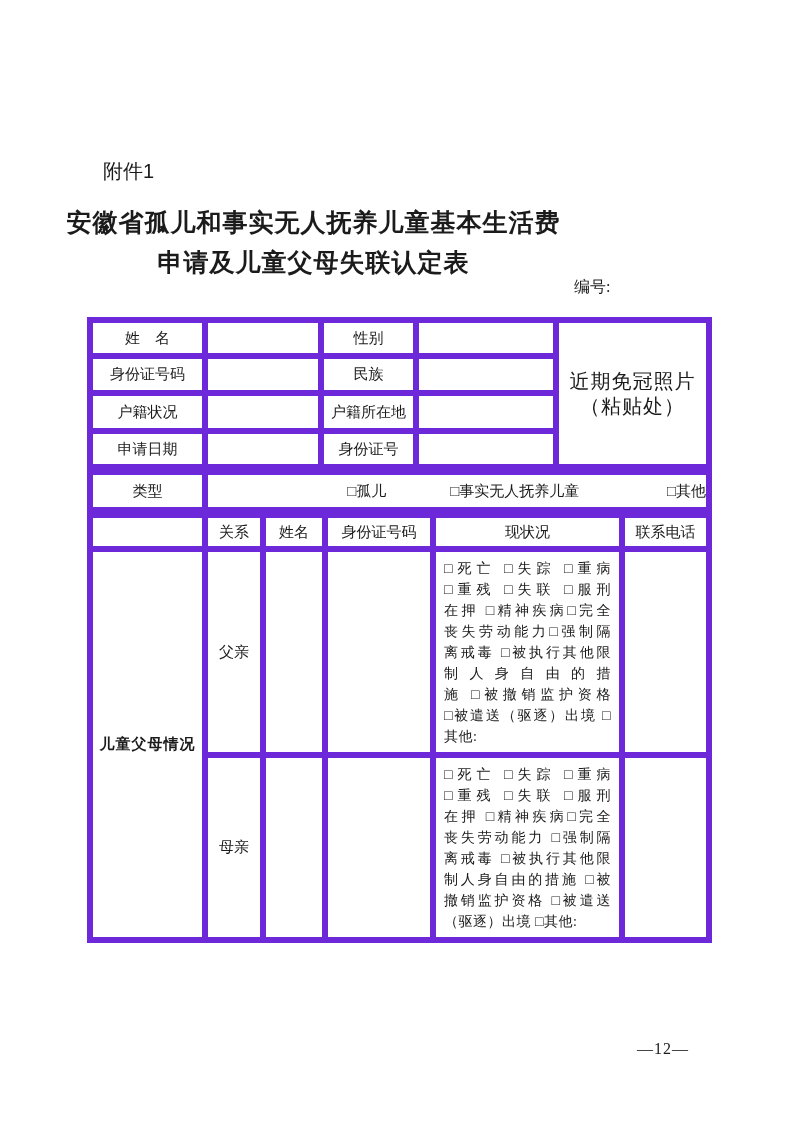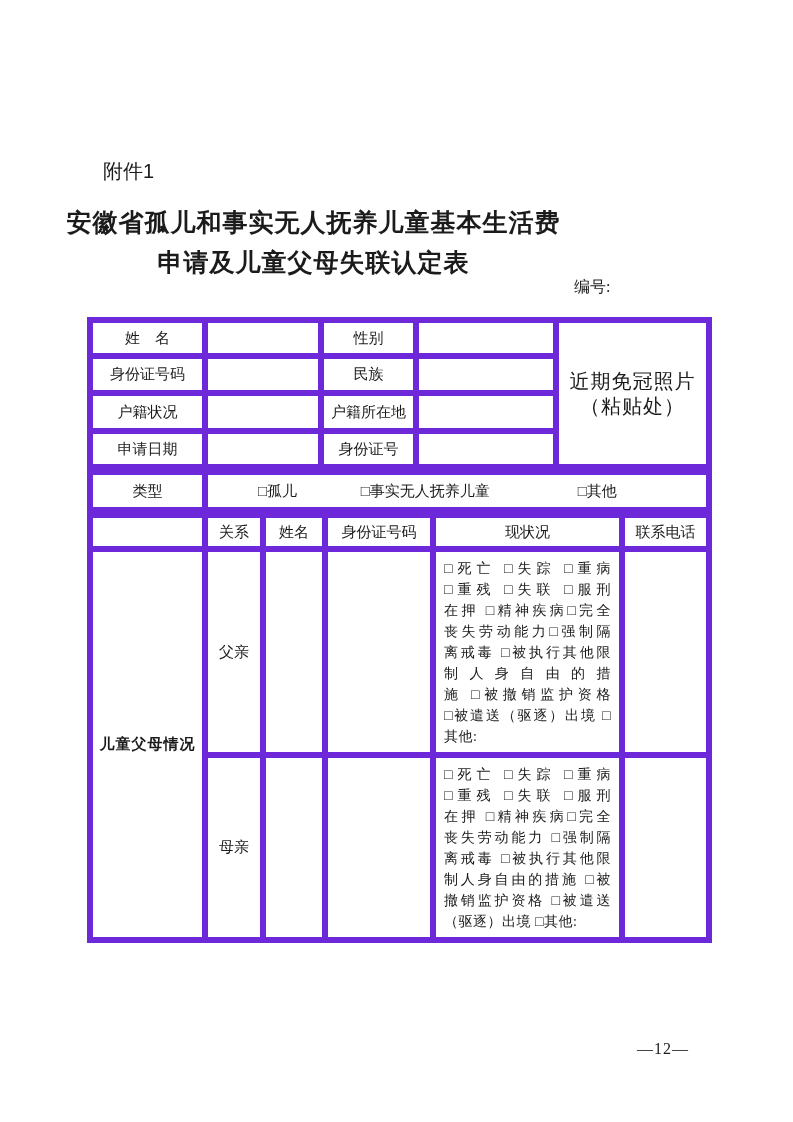--- a/index.html
+++ b/index.html
@@ -35,21 +35,21 @@
   table + table{margin-top:-1px;}
   td{
     border:6px solid #6d28d9;
     font-size:15px;
     text-align:center;
     vertical-align:middle;
     padding:0;
     overflow:hidden;
   }
   .photo-cell{line-height:25px;font-size:20px;letter-spacing:1px;}
-  .type-cell{text-align:left;}
+  .type-cell{text-align:right;}
   .type-cell .opt{display:inline-block;}
   .opt1{margin-left:50px;}
   .opt2{margin-left:60px;}
   .opt3{margin-left:84px;}
   .section-label{
     font-family:"Liberation Sans","DejaVu Sans",sans-serif;
     font-weight:bold;
     font-size:15px;
     letter-spacing:1px;
   }

